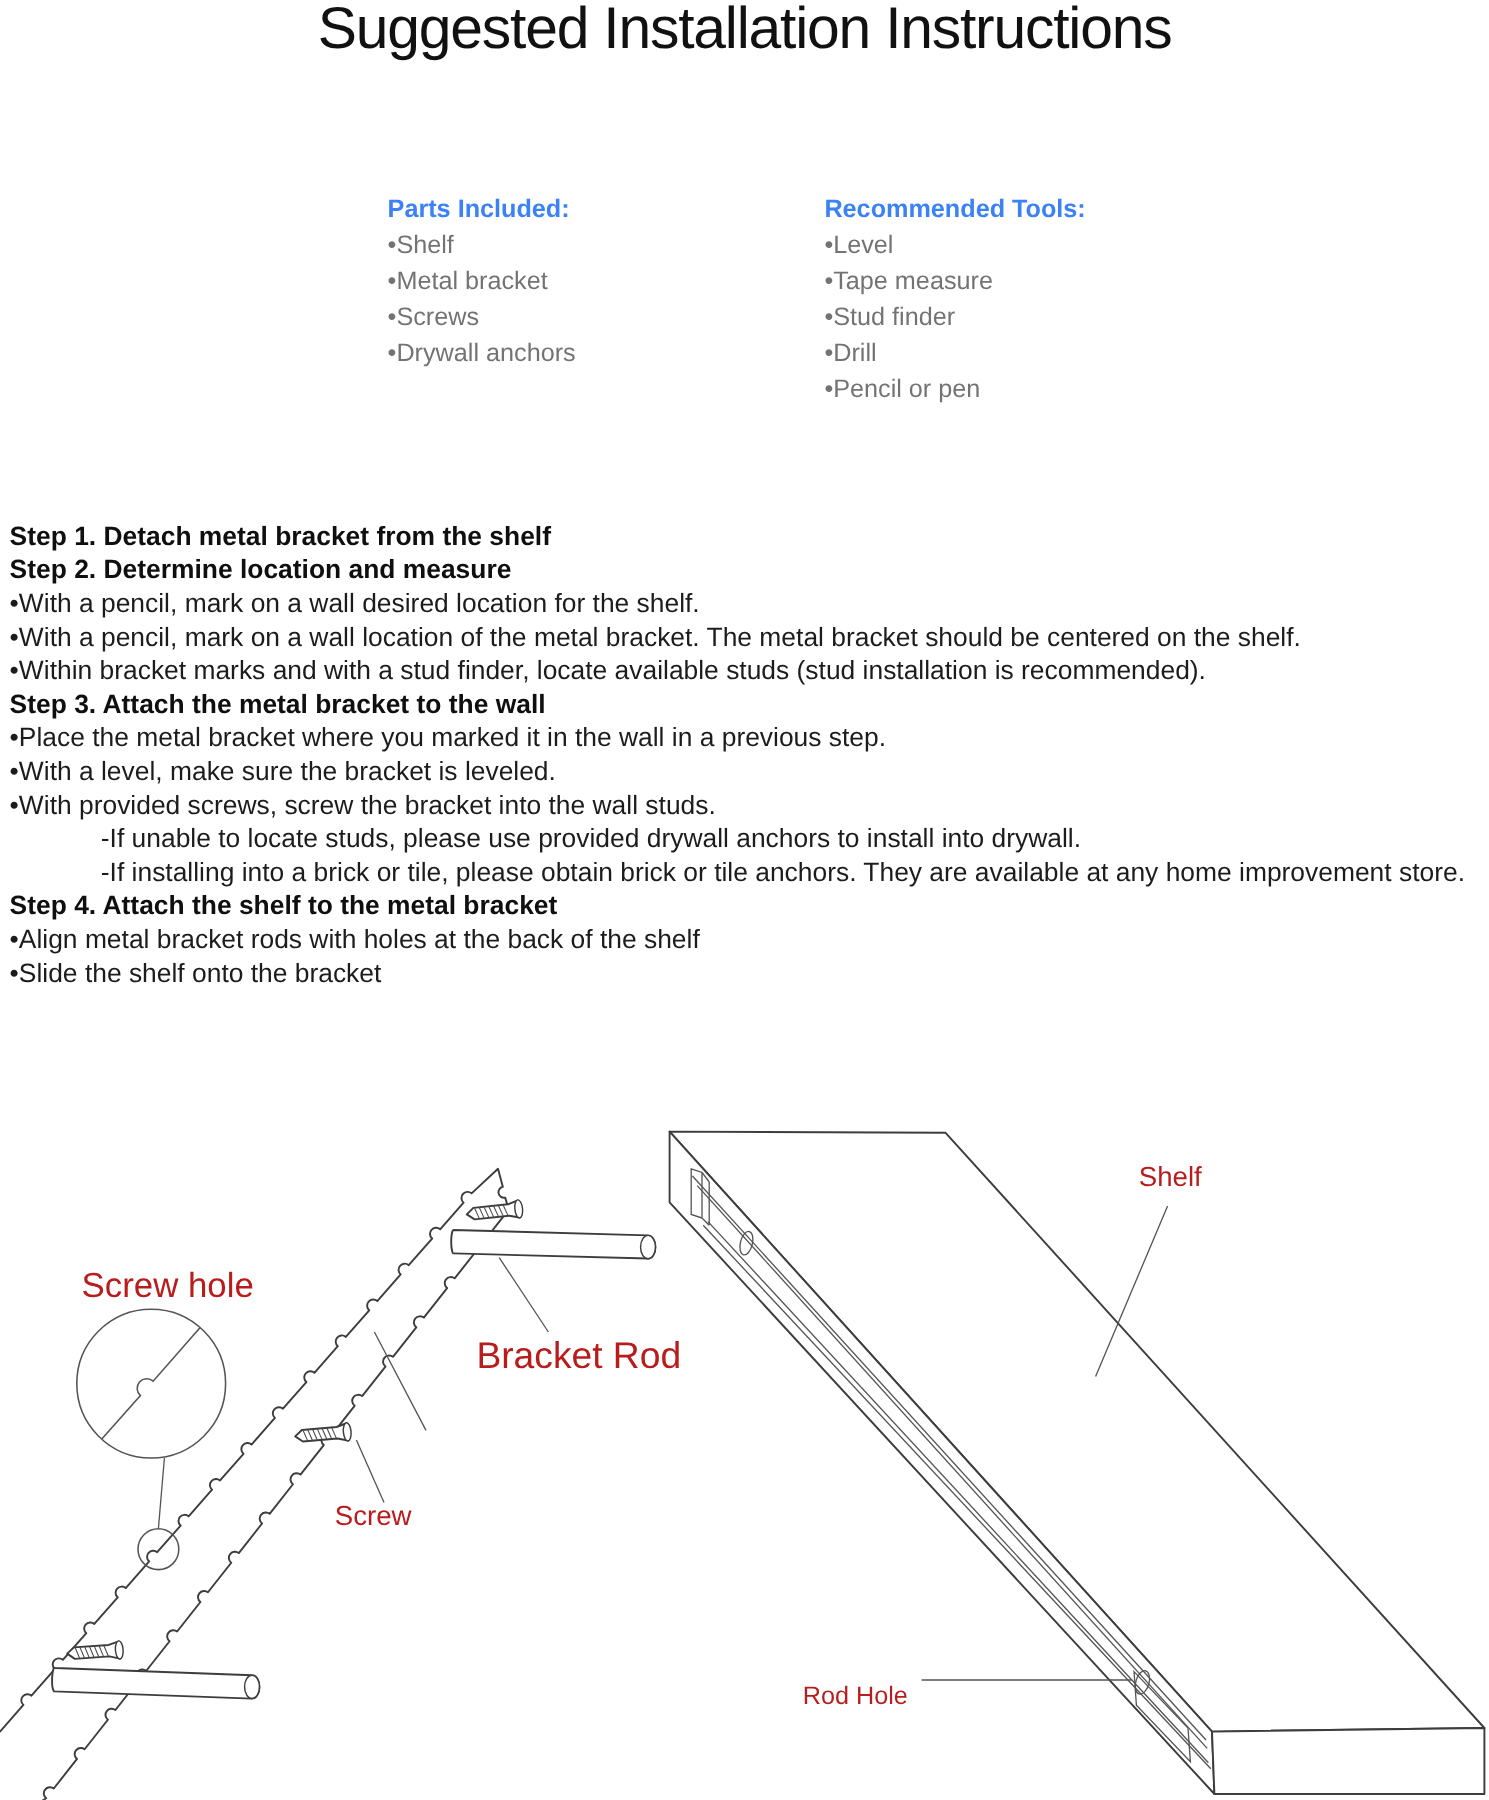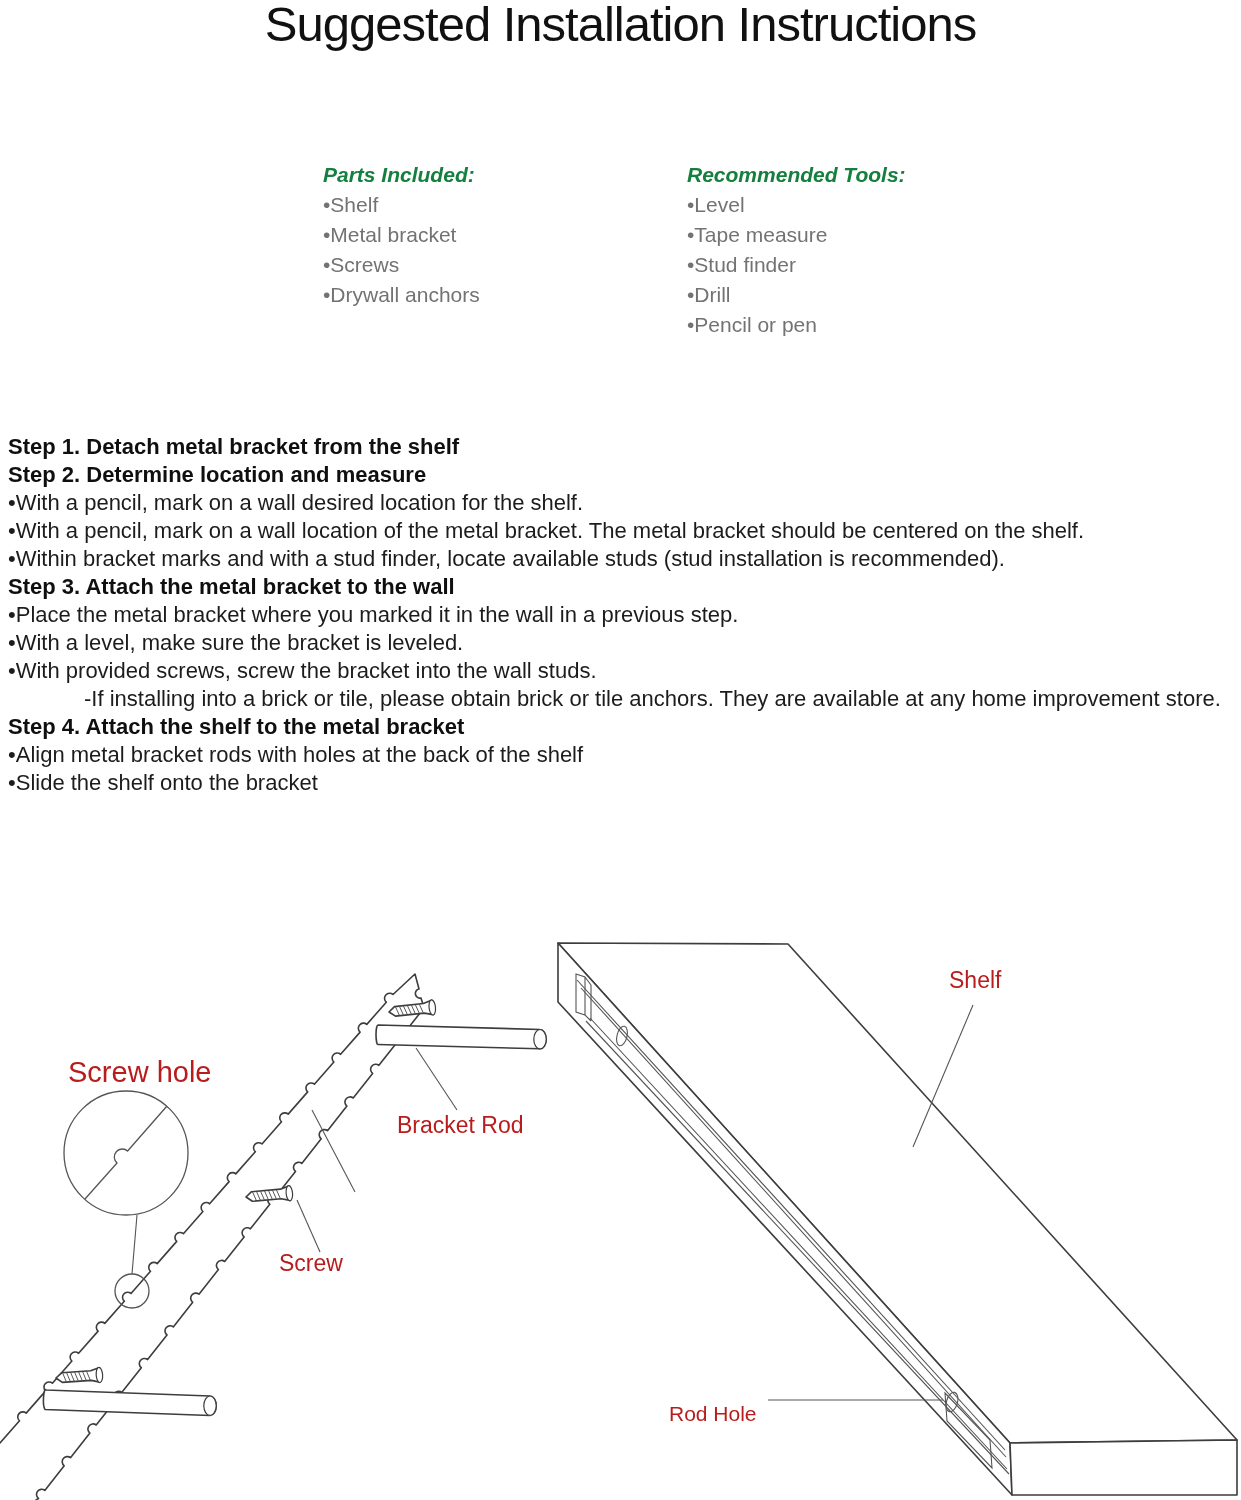--- a/index.html
+++ b/index.html
@@ -1,30 +1,30 @@
 <!DOCTYPE html>
 <html><head>
 <meta charset="utf-8">
 <style>
   html,body{margin:0;padding:0;background:#ffffff;}
   #page{position:relative;width:1241px;height:1500px;background:#ffffff;overflow:hidden;
         font-family:"Liberation Sans",sans-serif;color:#1f1f1f;}
   .title{position:absolute;top:-4px;left:0;width:100%;text-align:center;
          font-size:49px;font-weight:300;letter-spacing:-1px;color:#111;}
   .col{position:absolute;font-size:21px;line-height:30px;}
-  .col .hd{font-weight:bold;font-style:italic;color:#15803d;}
+  .col .hd{font-weight:bold;color:#3b82f6;}
   .col .it{color:#737373;}
   #parts{left:323px;top:160px;}
   #tools{left:687px;top:160px;}
   #steps{position:absolute;left:8px;top:433px;font-size:22px;line-height:28px;color:#1c1c1c;width:1233px;}
   #steps .b{font-weight:bold;color:#0f0f0f;}
   #steps .ind{padding-left:76px;}
   .dlabel{position:absolute;color:#b91c1c;white-space:nowrap;}
   #lbl-screw-hole{left:68px;top:1056px;font-size:29px;}
-  #lbl-bracket-rod{left:397px;top:1112px;font-size:23px;}
+  #lbl-bracket-rod{left:397px;top:1112px;font-size:31px;}
   #lbl-screw{left:279px;top:1250px;font-size:23px;}
   #lbl-shelf{left:949px;top:967px;font-size:23px;}
   #lbl-rod-hole{left:669px;top:1386px;font-size:21px;margin-top:16px;}
   svg{position:absolute;left:0;top:900px;}
   .ln{fill:none;stroke:#3d3d3d;stroke-width:1.6;stroke-linejoin:round;stroke-linecap:round;}
   .thin{fill:none;stroke:#555;stroke-width:1.1;}
   .fillw{fill:#ffffff;stroke:#3d3d3d;stroke-width:1.6;stroke-linejoin:round;}
   .hatch{fill:none;stroke:#4a4a4a;stroke-width:0.9;}
 </style>
 </head>
@@ -54,20 +54,21 @@
   <div id="steps">
     <div class="b">Step 1. Detach metal bracket from the shelf</div>
     <div class="b">Step 2. Determine location and measure</div>
     <div>•With a pencil, mark on a wall desired location for the shelf.</div>
     <div>•With a pencil, mark on a wall location of the metal bracket. The metal bracket should be centered on the shelf.</div>
     <div>•Within bracket marks and with a stud finder, locate available studs (stud installation is recommended).</div>
     <div class="b">Step 3. Attach the metal bracket to the wall</div>
     <div>•Place the metal bracket where you marked it in the wall in a previous step.</div>
     <div>•With a level, make sure the bracket is leveled.</div>
     <div>•With provided screws, screw the bracket into the wall studs.</div>
+    <div class="ind">-If unable to locate studs, please use provided drywall anchors to install into drywall.</div>
     <div class="ind">-If installing into a brick or tile, please obtain brick or tile anchors. They are available at any home improvement store.</div>
     <div class="b">Step 4. Attach the shelf to the metal bracket</div>
     <div>•Align metal bracket rods with holes at the back of the shelf</div>
     <div>•Slide the shelf onto the bracket</div>
   </div>
 
   <svg width="1241" height="600" viewBox="0 0 1241 600">
     <defs>
       <g id="screw">
         <path class="fillw" d="M0,8 L6,3.2 L35,3.2 L43.5,0.8 A3.2,7.6 0 0 1 43.5,15.2 L35,12.8 L6,12.8 Z"></path>

